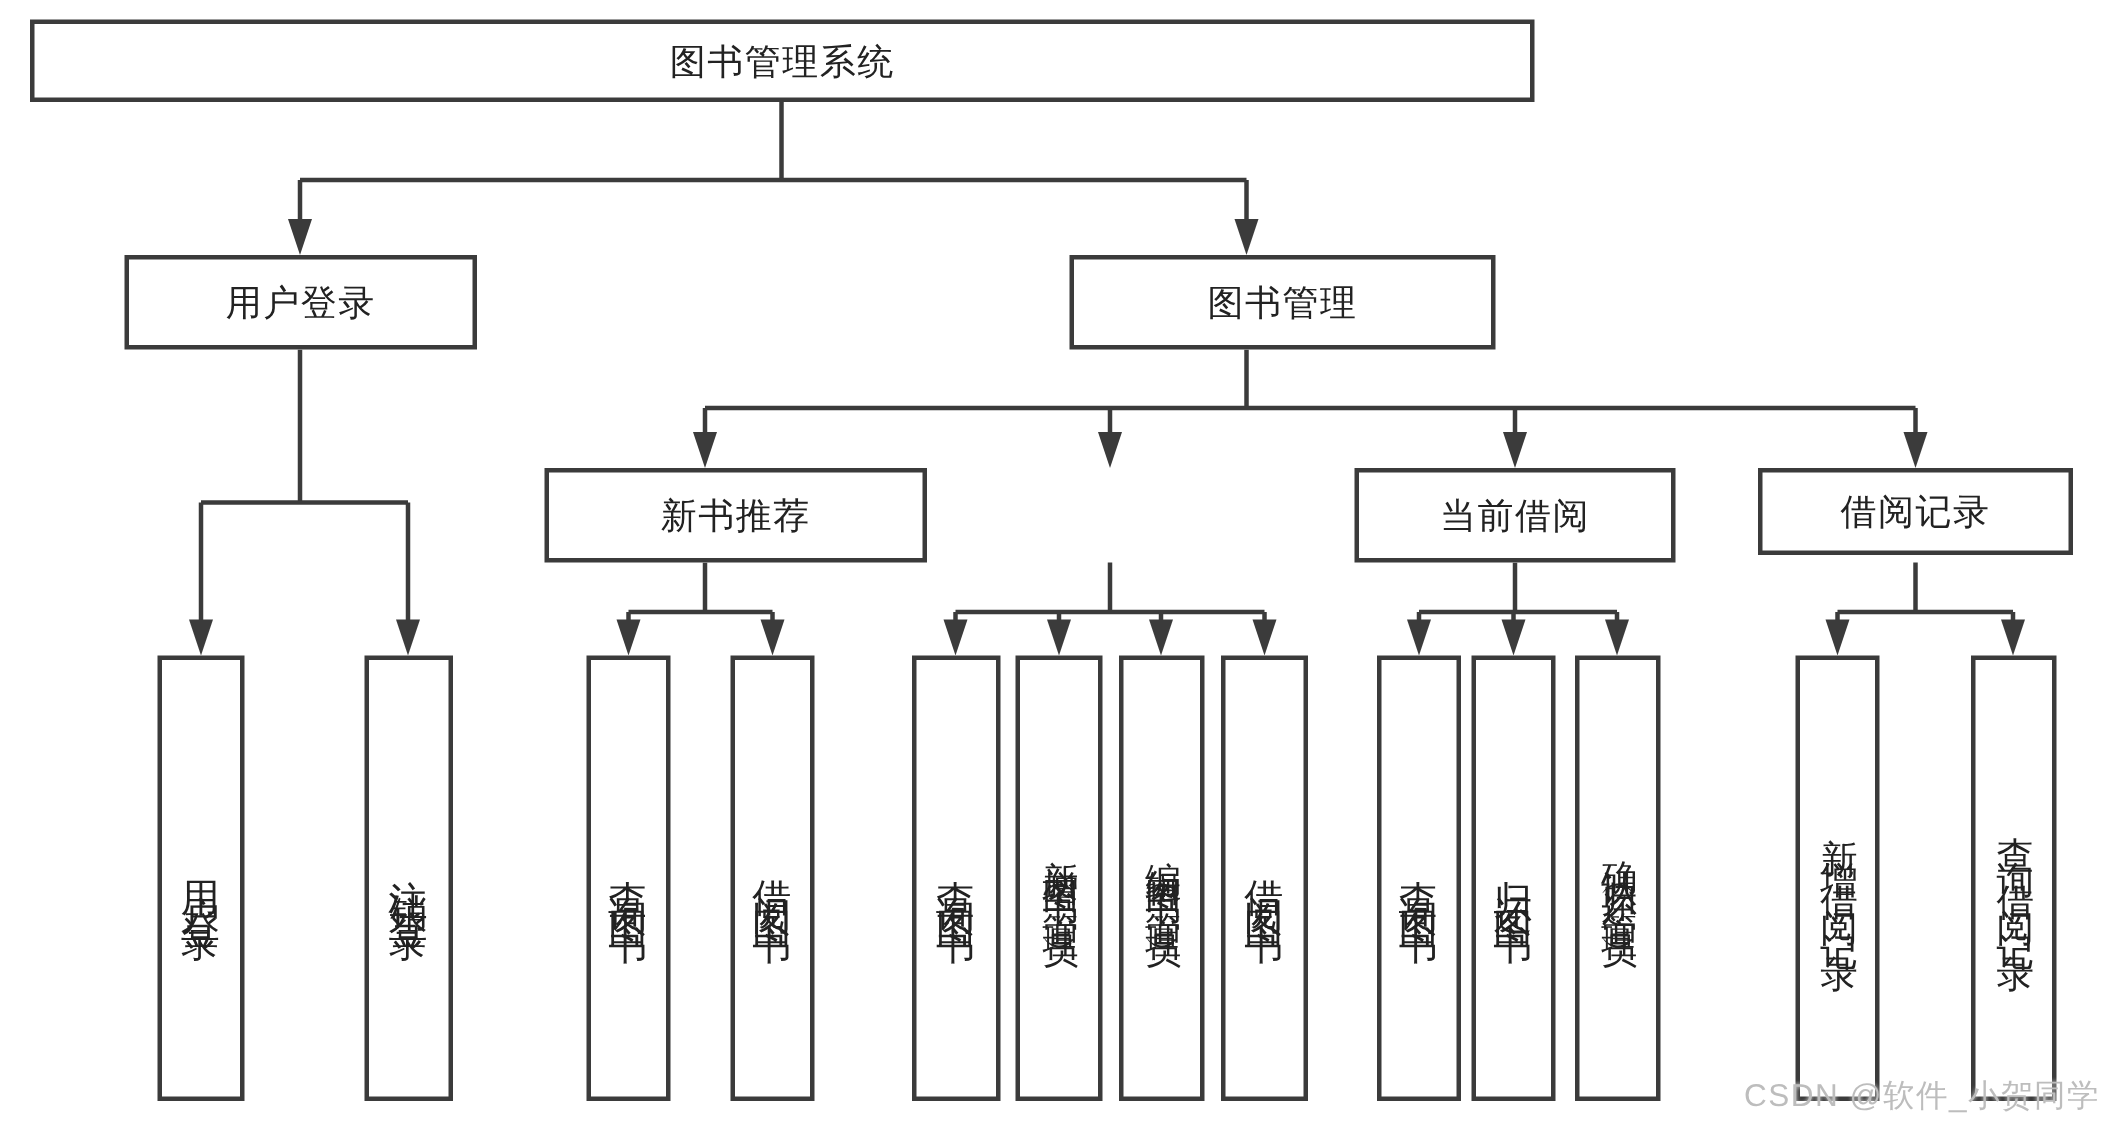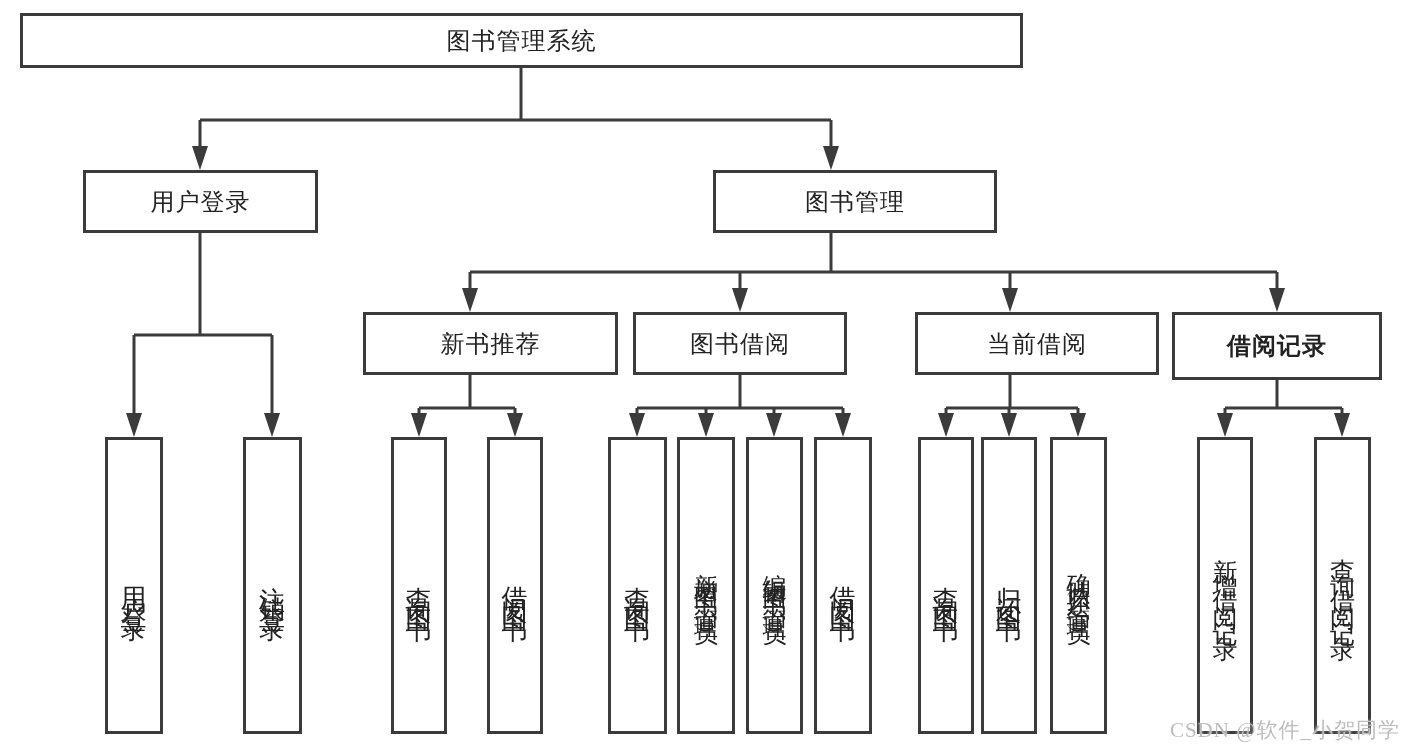--- a/index.html
+++ b/index.html
@@ -41,21 +41,20 @@
   .v9{font-size:24px;letter-spacing:7px;}
   .watermark{
     position:absolute;
     right:5px;bottom:3px;
     font-size:21px;
     color:#bdbdbd;
     letter-spacing:1px;
     white-space:nowrap;
     z-index:5;
     text-shadow:0 0 3px rgba(255,255,255,0.9);
-    font-family:Liberation Serif, serif;
   }
 </style>
 </head>
 <body>
 
 <div class="canvas">
 
   <svg class="wires" viewBox="0 0 1405 747" xmlns="http://www.w3.org/2000/svg">
     <g>
       <path d="M521 68 V120"></path>
@@ -124,23 +123,22 @@
       <polygon points="1334,413 1350,413 1342,437"></polygon>
     </g>
   </svg>
 
   <div class="box" style="left:20px;top:13px;width:1003px;height:55px;">图书管理系统</div>
 
   <div class="box" style="left:83px;top:170px;width:235px;height:63px;">用户登录</div>
   <div class="box" style="left:713px;top:170px;width:284px;height:63px;">图书管理</div>
 
   <div class="box" style="left:363px;top:312px;width:255px;height:63px;">新书推荐</div>
-  <div class="box" style="left:633px;top:312px;width:214px;height:63px;">图书借阅</div>
-  <div class="box" style="left:903px;top:312px;width:244px;height:63px;margin-left:12px;">当前借阅</div>
-  <div class="box" style="left:1172px;top:312px;width:210px;height:68px;font-weight:bold;">借阅记录</div>
+  <div class="box" style="left:903px;top:312px;width:214px;height:63px;">当前借阅</div>
+  <div class="box" style="left:1172px;top:312px;width:210px;height:58px;">借阅记录</div>
 
   <div class="vbox" style="left:105px;width:58px;">
     <span class="vlabel v4">用户登录</span>
   </div>
   <div class="vbox" style="left:243px;width:59px;">
     <span class="vlabel v4">注销登录</span>
   </div>
 
   <div class="vbox" style="left:391px;width:56px;">
     <span class="vlabel v4">查询图书</span>

